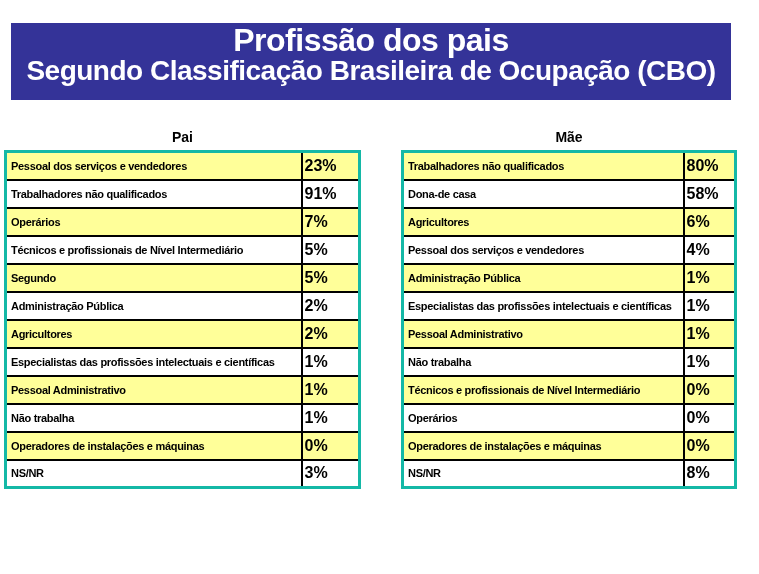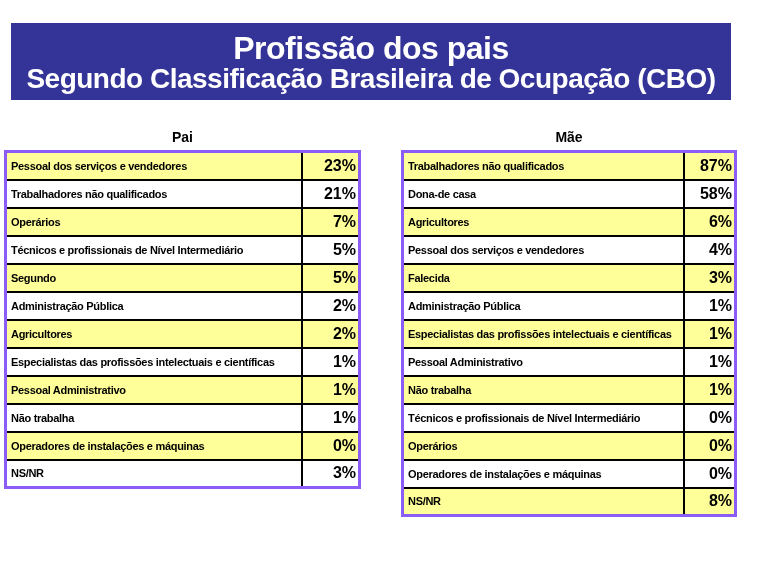--- a/index.html
+++ b/index.html
@@ -10,21 +10,21 @@
     font-family:"Liberation Sans", sans-serif;
     overflow:hidden;
   }
   
   .banner{
     position:absolute;left:11px;top:23px;
     width:720px;height:77px;
     background:#343398;
     color:#ffffff;
     display:flex;flex-direction:column;
-    align-items:center;justify-content:center;
+    align-items:center;
     text-align:center;
   }
   .banner .title{
     font-size:32px;font-weight:800;line-height:34px;
     letter-spacing:-0.5px;
   }
   .banner .subtitle{
     font-size:28px;font-weight:700;line-height:27px;
     letter-spacing:-0.5px;
   }
@@ -33,37 +33,37 @@
   .tbl-wrap.pai{left:4px;width:357px;}
   .tbl-wrap.mae{left:401px;width:336px;}
   .tbl-title{
     font-size:14px;font-weight:700;color:#000;
     text-align:center;height:24px;line-height:22px;
   }
   table.cbo{
     border-collapse:collapse;
     width:100%;
     table-layout:fixed;
-    border:3px solid #8b5cf6;
+    border:3px solid #14b8a6;
   }
   table.cbo td{
     border:2px solid #000;
     vertical-align:middle;
     overflow:hidden;
   }
   table.cbo tr{height:28px;}
   table.cbo td.lbl{
     font-size:11px;font-weight:700;color:#000;
     padding:1px 3px 1px 4px;
     line-height:12px;
     letter-spacing:-0.3px;
   }
   table.cbo td.pct{
     font-size:16px;font-weight:700;color:#000;
-    text-align:right;
+    text-align:left;
     padding:0 2px;
   }
   .pai col.c-pct{width:58px;}
   .mae col.c-pct{width:52px;}
   table.cbo tr:nth-child(odd) td{background:#FFFF99;}
   table.cbo tr:nth-child(even) td{background:#FFFFFF;}
 </style>
 </head>
 <body>
 
@@ -81,21 +81,21 @@
           <col class="c-lbl">
           <col class="c-pct">
         </colgroup>
       <tbody>
           <tr>
             <td class="lbl">Pessoal dos serviços e vendedores</td>
             <td class="pct">23%</td>
           </tr>
           <tr>
             <td class="lbl">Trabalhadores não qualificados</td>
-            <td class="pct">21%</td>
+            <td class="pct">91%</td>
           </tr>
           <tr>
             <td class="lbl">Operários</td>
             <td class="pct">7%</td>
           </tr>
           <tr>
             <td class="lbl">Técnicos e profissionais de Nível Intermediário</td>
             <td class="pct">5%</td>
           </tr>
           <tr>
@@ -137,37 +137,33 @@
   <div class="tbl-wrap mae">
     <div class="tbl-title">Mãe</div>
     <table class="cbo">
       <colgroup>
           <col class="c-lbl">
           <col class="c-pct">
         </colgroup>
       <tbody>
           <tr>
             <td class="lbl">Trabalhadores não qualificados</td>
-            <td class="pct">87%</td>
+            <td class="pct">80%</td>
           </tr>
           <tr>
             <td class="lbl">Dona-de casa</td>
             <td class="pct">58%</td>
           </tr>
           <tr>
             <td class="lbl">Agricultores</td>
             <td class="pct">6%</td>
           </tr>
           <tr>
             <td class="lbl">Pessoal dos serviços e vendedores</td>
             <td class="pct">4%</td>
-          </tr>
-          <tr>
-            <td class="lbl">Falecida</td>
-            <td class="pct">3%</td>
           </tr>
           <tr>
             <td class="lbl">Administração Pública</td>
             <td class="pct">1%</td>
           </tr>
           <tr>
             <td class="lbl">Especialistas das profissões intelectuais e científicas</td>
             <td class="pct">1%</td>
           </tr>
           <tr>

